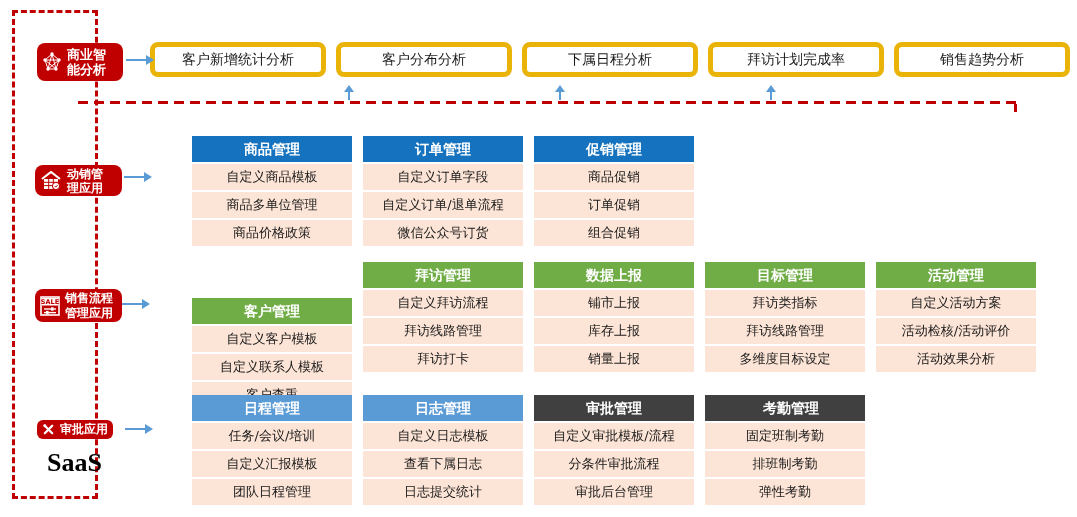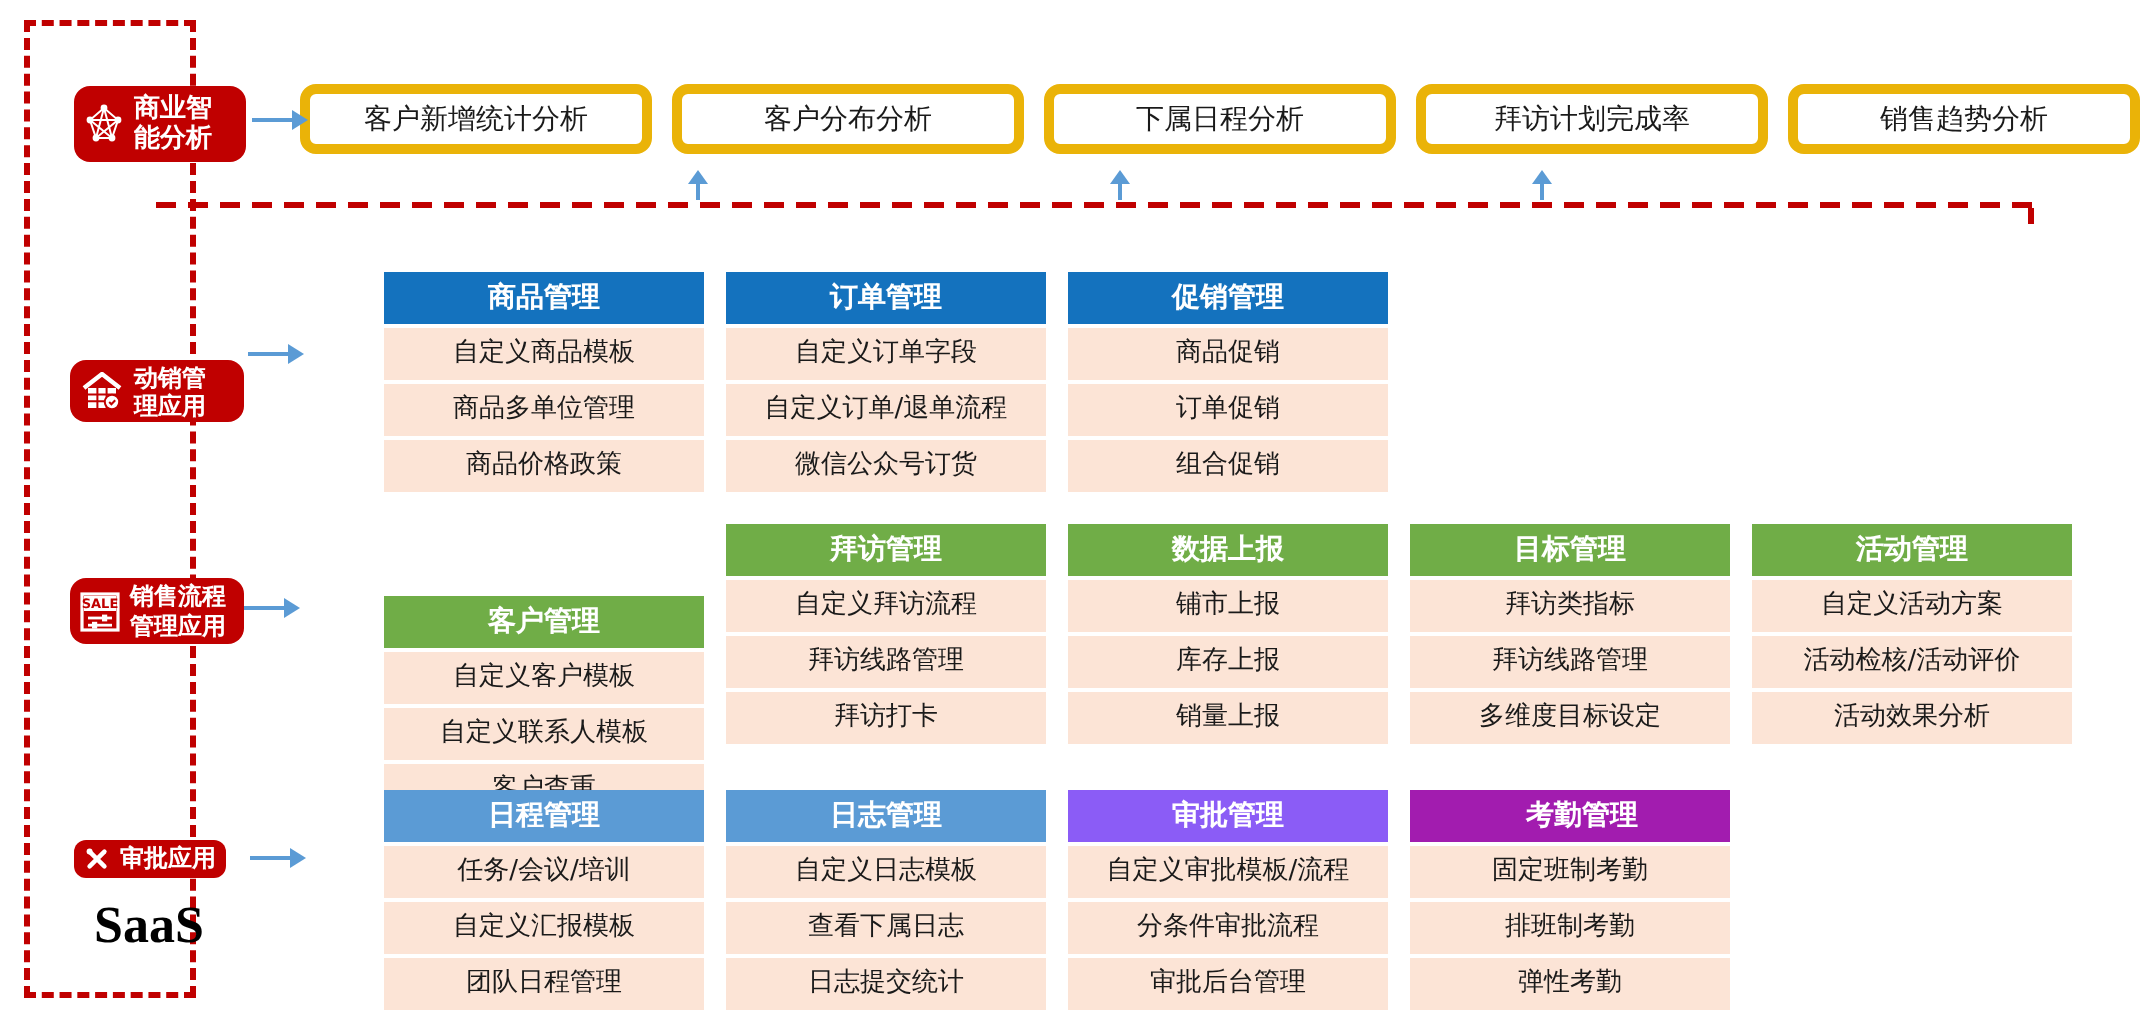--- a/index.html
+++ b/index.html
@@ -19,21 +19,21 @@
   }
   .hline-end{position:absolute;left:1014px;top:104px;width:3px;height:8px;background:#C00000;}
   
   .app-label{
     position:absolute;background:#C00000;color:#fff;border-radius:8px;
     display:flex;align-items:center;gap:5px;box-sizing:border-box;
     padding:2px 5px;z-index:3;
   }
   .app-label .txt{white-space:pre-line;text-align:center;}
   .lbl-bi{left:37px;top:43px;width:86px;height:38px;font-size:13px;font-weight:600;line-height:15px;}
-  .lbl-s1{left:35px;top:180px;width:87px;height:31px;font-size:12px;font-weight:600;line-height:14px;}
+  .lbl-s1{left:35px;top:165px;width:87px;height:31px;font-size:12px;font-weight:600;line-height:14px;}
   .lbl-s2{left:35px;top:289px;width:87px;height:33px;font-size:12px;font-weight:600;line-height:15px;}
   .lbl-s3{left:37px;top:420px;width:76px;height:19px;font-size:12px;font-weight:600;line-height:15px;border-radius:6px;justify-content:center;}
   .app-label svg{flex:0 0 auto;display:block;}
   
   .arrow-right{position:absolute;width:20px;height:2px;background:#5B9BD5;z-index:2;}
   .arrow-right::after{
     content:"";position:absolute;right:-8px;top:-4px;width:0;height:0;
     border-left:8px solid #5B9BD5;border-top:5px solid transparent;border-bottom:5px solid transparent;
   }
   .ar-bi{left:126px;top:59px;}
@@ -223,27 +223,27 @@
         <div class="cell">自定义汇报模板</div>
         <div class="cell">团队日程管理</div>
       </div>
       <div class="col">
         <div class="col-header" style="background: rgb(91, 155, 213);">日志管理</div>
         <div class="cell">自定义日志模板</div>
         <div class="cell">查看下属日志</div>
         <div class="cell">日志提交统计</div>
       </div>
       <div class="col">
-        <div class="col-header" style="background: #8b5cf6;">审批管理</div>
+        <div class="col-header" style="background: #404040;">审批管理</div>
         <div class="cell">自定义审批模板/流程</div>
         <div class="cell">分条件审批流程</div>
         <div class="cell">审批后台管理</div>
       </div>
       <div class="col">
-        <div class="col-header" style="background: #a21caf; padding-left: 12px;">考勤管理</div>
+        <div class="col-header" style="background: #404040; padding-left: 12px;">考勤管理</div>
         <div class="cell">固定班制考勤</div>
         <div class="cell">排班制考勤</div>
         <div class="cell">弹性考勤</div>
       </div>
     </div>
 
   <div class="saas">SaaS</div>
 </div>
 
 </body></html>

